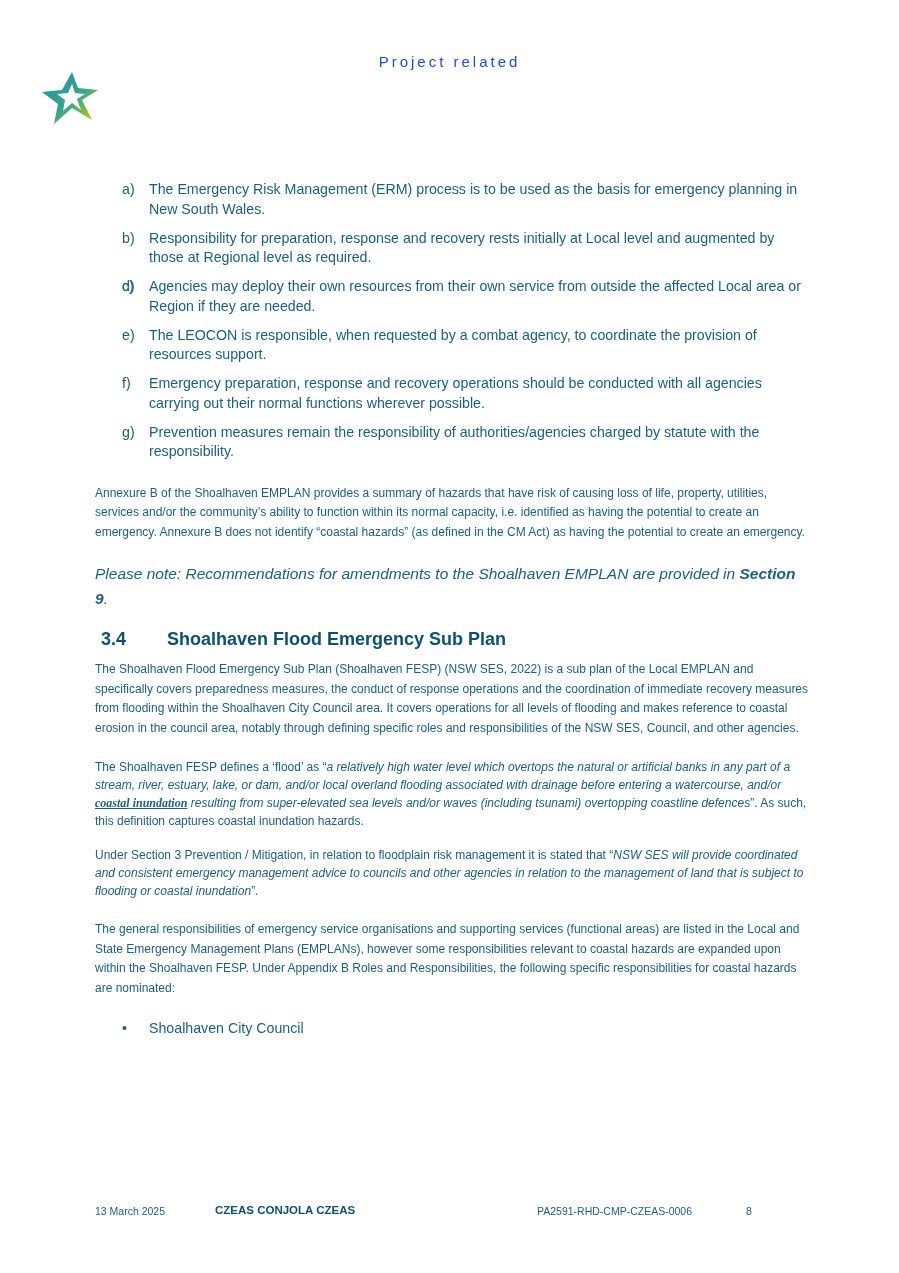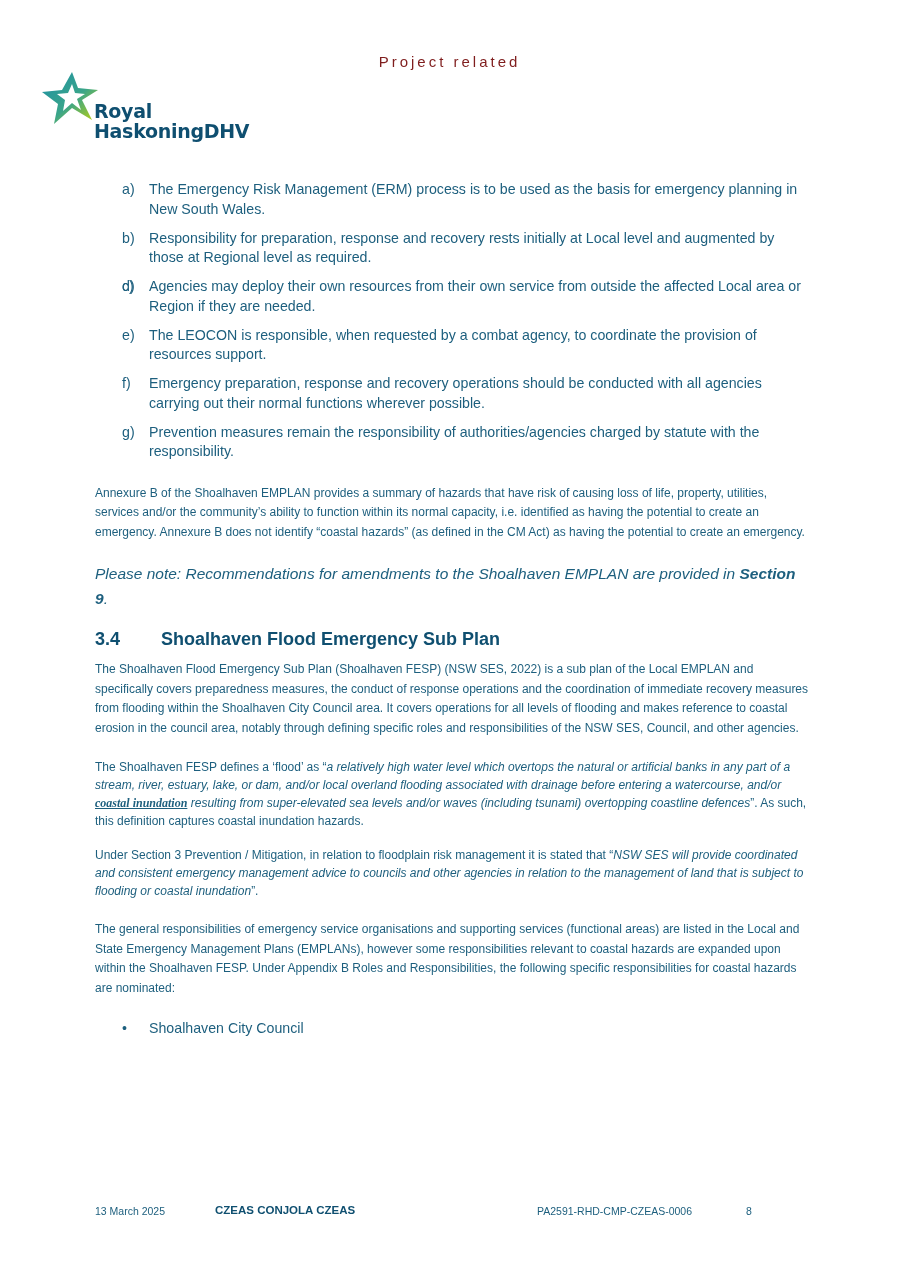--- a/index.html
+++ b/index.html
@@ -3,21 +3,21 @@
 <meta charset="utf-8">
 <style>
   html, body { margin: 0; padding: 0; background: #ffffff; }
   body {
     width: 899px; height: 1273px; position: relative; overflow: hidden;
     font-family: "Liberation Sans", sans-serif;
     color: #1d5f7e;
   }
   .header-label {
     position: absolute; top: 53px; left: 0; width: 899px; text-align: center;
-    font-size: 15px; letter-spacing: 3px; color: #7f1d1d;
+    font-size: 15px; letter-spacing: 3px; color: #1d4ed8;
   }
   .logo { position: absolute; left: 42px; top: 70px; width: 210px; height: 76px; }
   .logo svg { position: absolute; left: 0; top: 0; }
   .logo-text {
     position: absolute; left: 52px; top: 31px;
     font-family: "DejaVu Sans", sans-serif; font-weight: bold;
     color: #0f4f70; font-size: 19px; line-height: 20px; letter-spacing: -0.3px;
   }
   .logo-text div { white-space: nowrap; }
 
@@ -28,21 +28,21 @@
     margin-bottom: 9.5px;
   }
   .list li .marker { position: absolute; left: 27px; top: 0; }
 
   p.body {
     font-size: 12px; line-height: 19.5px; margin: 0;
   }
   .note { font-size: 15.5px; font-style: italic; line-height: 25px; margin: 0; }
   .note b { font-weight: bold; }
   h2.section {
-    font-size: 18px; font-weight: bold; margin: 0; color: #0f4f70; line-height: 22px;
+    font-size: 18px; font-weight: bold; margin: 6px; color: #0f4f70; line-height: 22px;
   }
   h2.section .num { display: inline-block; width: 66px; }
   em.quote { font-style: italic; }
   .quote-ul { font-weight: bold; font-style: italic; text-decoration: underline; font-family: Liberation Serif, serif; }
 
   .bullet { position: relative; padding-left: 54px; font-size: 14.2px; line-height: 19.5px; }
   .bullet .dot { position: absolute; left: 27px; top: 0; }
 
   .footer {
     position: absolute; top: 1205px; left: 95px; width: 700px; height: 16px;
@@ -61,24 +61,20 @@
     <defs>
       <linearGradient id="lg1" x1="0" y1="0" x2="1" y2="1">
         <stop offset="0" stop-color="#1b8ea6"></stop>
         <stop offset="0.55" stop-color="#3aa58a"></stop>
         <stop offset="1" stop-color="#c8d400"></stop>
       </linearGradient>
     </defs>
     <path d="M30 2 L36 18 L56 20 L40 30 L50 50 L30 38 L12 54 L16 34 L0 22 L20 20 Z" fill="url(#lg1)"></path>
     <path d="M30 14 L33 23 L43 24 L35 29 L39 40 L30 33 L21 41 L23 30 L15 24 L26 23 Z" fill="#ffffff"></path>
   </svg>
-  <div class="logo-text">
-    <div>Royal</div>
-    <div>HaskoningDHV</div>
-  </div>
 </div>
 
 <div class="content">
   <ul class="list">
     <li><span class="marker">a)</span><span>The Emergency Risk Management (ERM) process is to be used as the basis for emergency planning in New South Wales.</span></li>
     <li><span class="marker">b)</span><span>Responsibility for preparation, response and recovery rests initially at Local level and augmented by those at Regional level as required.</span></li>
     <li><span class="marker">c)</span></li>
     <li><span class="marker">d)</span><span>Agencies may deploy their own resources from their own service from outside the affected Local area or Region if they are needed.</span></li>
     <li><span class="marker">e)</span><span>The LEOCON is responsible, when requested by a combat agency, to coordinate the provision of resources support.</span></li>
     <li><span class="marker">f)</span><span>Emergency preparation, response and recovery operations should be conducted with all agencies carrying out their normal functions wherever possible.</span></li>

